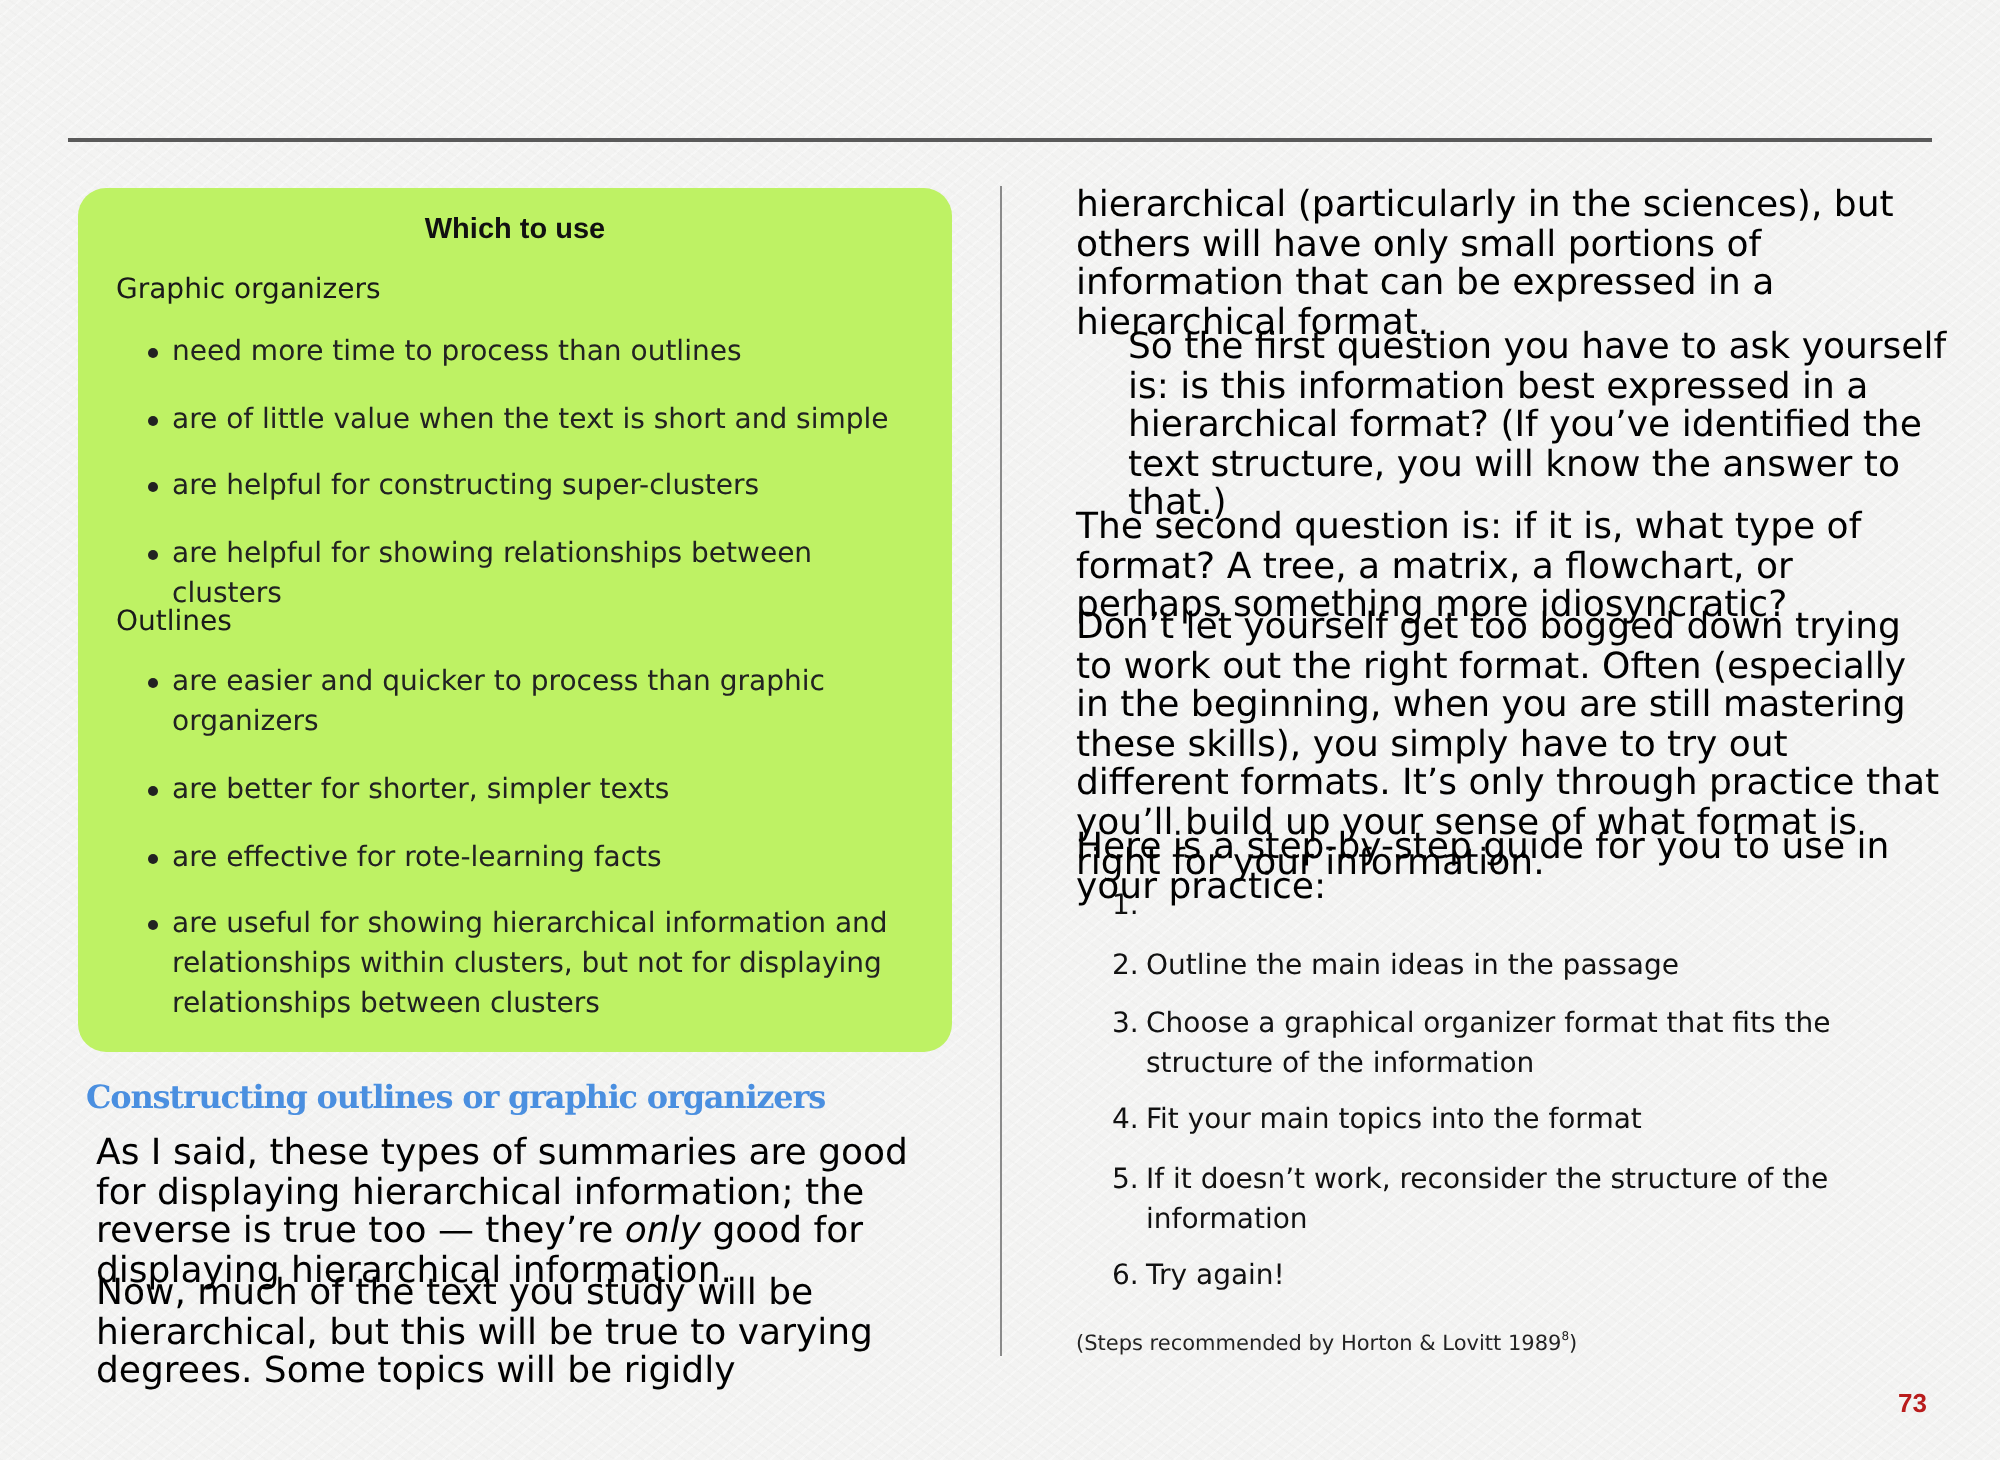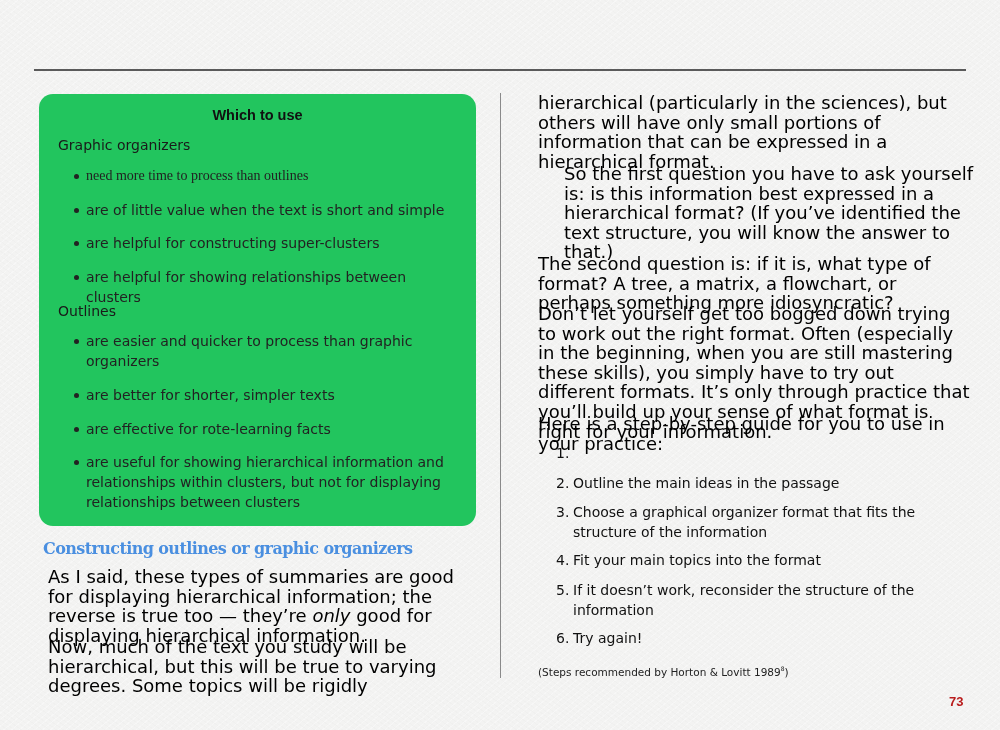--- a/index.html
+++ b/index.html
@@ -33,21 +33,21 @@
       width: 1px;
       height: 585px;
       background: #8a8a8a;
     }
     .sidebar-box {
       position: absolute;
       left: 39px;
       top: 94px;
       width: 437px;
       height: 432px;
-      background: #22c55e;
+      background: #bef264;
       border-radius: 14px;
       box-sizing: border-box;
     }
     .box-title {
       position: absolute;
       left: 0;
       right: 0;
       top: 13px;
       text-align: center;
       font-family: "Liberation Sans", sans-serif;
@@ -153,21 +153,21 @@
 <body>
 
 <div class="top-rule"></div>
 <div class="column-divider"></div>
 
 <div class="sidebar-box">
   <div class="box-title">Which to use</div>
 
   <div class="box-heading" style="top:43px;">Graphic organizers</div>
   <ul class="box-list" style="top:0;">
-    <li style="top:72px;font-family:Liberation Serif, serif;">need more time to process than outlines</li>
+    <li style="top:72px;">need more time to process than outlines</li>
     <li style="top:106px;">are of little value when the text is short and simple</li>
     <li style="top:139px;">are helpful for constructing super-clusters</li>
     <li style="top:173px;">are helpful for showing relationships between clusters</li>
   </ul>
 
   <div class="box-heading" style="top:209px;text-align:center;">Outlines</div>
   <ul class="box-list" style="top:0;">
     <li style="top:237px; width:340px;">are easier and quicker to process than graphic organizers</li>
     <li style="top:291px;">are better for shorter, simpler texts</li>
     <li style="top:325px;">are effective for rote-learning facts</li>

